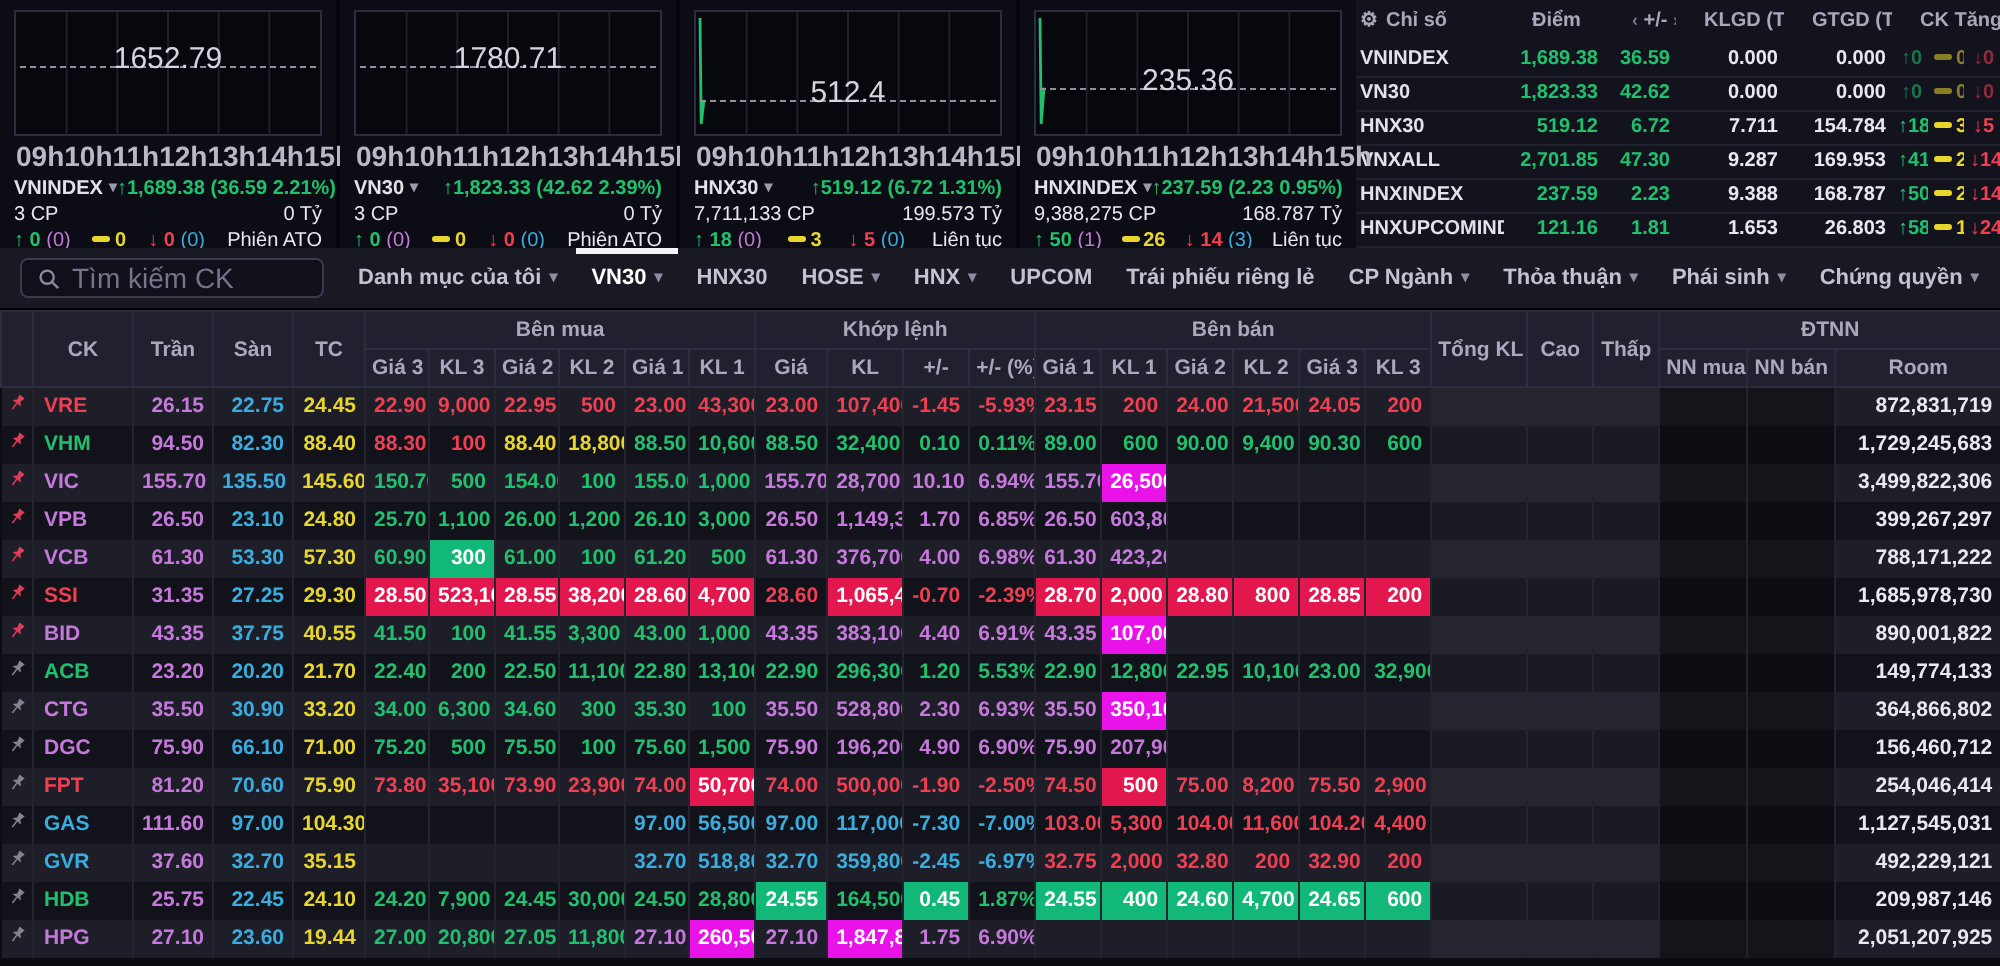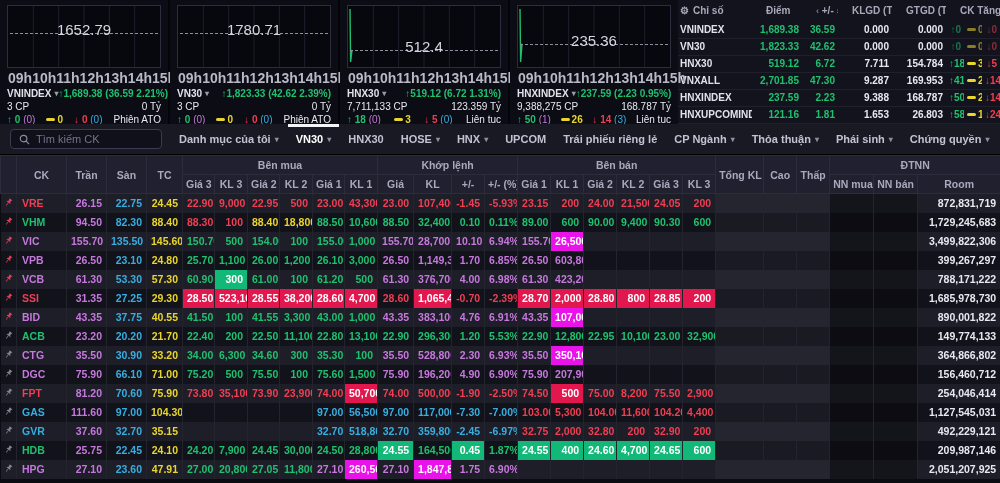--- a/index.html
+++ b/index.html
@@ -32,21 +32,21 @@
   .itab th{color:#a8a8ba;font-weight:bold;height:21px;border-bottom:1px solid #26263200;text-align:right;padding:0 14px;white-space:nowrap;overflow:hidden}
   .itab th:first-child{text-align:left;padding-left:8px}
   .itab td{height:17px;text-align:right;padding:0 3px;border-bottom:1px solid #20202c;white-space:nowrap;overflow:hidden;font-weight:bold}
   .itab td.iname{text-align:left;color:#e2e2ea;padding-left:8px;font-weight:bold}
   .itab .sort{color:#7a7a8c;font-size:9px}
   .gear{color:#a8a8ba;margin-right:4px}
   .dim{opacity:.55}
   
   .nav{height:31px;background:#191924;display:flex;align-items:center;padding:0 10px;gap:17px;position:relative;border-bottom:1px solid #000}
   .search{width:152px;height:20px;background:#10101a;border:1px solid #3a3a50;border-radius:4px;display:flex;align-items:center;gap:6px;padding:0 8px;flex:none}
-  .search input{background:transparent;border:0;outline:0;color:#c8c8d4;font-size:11px;width:110px;font-family:"Liberation Sans",sans-serif}
+  .search input{background:transparent;border:0;outline:0;color:#c8c8d4;font-size:14px;width:110px;font-family:"Liberation Sans",sans-serif}
   .search input::placeholder{color:#74748a}
   .nav-item{color:#c2c2d2;font-size:11px;font-weight:bold;cursor:pointer;position:relative;white-space:nowrap}
   .nav-item .caret{color:#8e8ea0;font-size:8px;margin-left:4px;vertical-align:1px}
   .nav-item.active{color:#fff}
   .nav-item.active::before{content:"";position:absolute;top:-9px;left:-8px;right:-8px;height:3px;background:#f4f4f8}
   
   .board{width:1000px;border-collapse:collapse;table-layout:fixed;font-size:10.5px}
   .board th{background:#20202e;color:#a9a9bd;font-weight:bold;font-size:10.5px;height:19px;border:1px solid #2c2c3e;white-space:nowrap;overflow:hidden;padding:0 3px}
   .board td{height:19px;padding:0 4px;border-right:1px solid #24242f;white-space:nowrap;overflow:hidden}
   .board tr.odd{background:#1e1e29}
@@ -166,21 +166,21 @@
           <span>13h</span>
           <span>14h</span>
           <span>15h</span>
         </div>
       <div class="pf l1">
         <span class="pname"><span>HNX30</span><span class="caret">▾</span></span>
         <span class="pval t-g"><span>↑</span><span>519.12</span>&nbsp;<span>(6.72 1.31%)</span></span>
       </div>
       <div class="pf l2">
           <span class="t-w">7,711,133 CP</span>
-          <span class="t-w">123.359 Tỷ</span>
+          <span class="t-w">199.573 Tỷ</span>
         </div>
       <div class="pf l3">
         <span class="t-g"><span>↑</span> <b>18</b> <span class="t-p">(0)</span></span>
         <span class="t-y"><span class="flatbar"></span><b>3</b></span>
         <span class="t-r"><span>↓</span> <b>5</b> <span class="t-c">(0)</span></span>
         <span class="t-w">Liên tục</span>
       </div>
     </div>
 
     <div class="panel">
@@ -605,21 +605,21 @@
         <td class="num t-c">37.75</td>
         <td class="num t-y tc">40.55</td>
         <td class="num t-g">41.50</td>
         <td class="num t-g">100</td>
         <td class="num t-g">41.55</td>
         <td class="num t-g">3,300</td>
         <td class="num t-g">43.00</td>
         <td class="num t-g">1,000</td>
         <td class="num t-p">43.35</td>
         <td class="num t-p">383,100</td>
-        <td class="num t-p">4.76</td>
+        <td class="num t-p">4.40</td>
         <td class="num t-p">6.91%</td>
         <td class="num t-p">43.35</td>
         <td class="num t-w b-M">107,000</td>
         <td class="num "></td>
         <td class="num "></td>
         <td class="num "></td>
         <td class="num "></td>
         <td class="num mid"></td>
         <td class="num mid"></td>
         <td class="num mid"></td>
@@ -852,21 +852,21 @@
         <td class="num t-w">209,987,146</td>
       </tr>
       <tr class="odd">
         <td class="pin pin-grey"><svg viewBox="0 0 10 10" width="9" height="9" fill="currentColor">
             <path d="M3.2 0.4h3.6L6.1 3.4 8 5.2H2L3.9 3.4z"></path>
             <rect x="4.6" y="5.2" width="0.8" height="4"></rect>
           </svg></td>
         <td class="code t-p">HPG</td>
         <td class="num t-p">27.10</td>
         <td class="num t-c">23.60</td>
-        <td class="num t-y tc">47.91</td>
+        <td class="num t-y tc">19.44</td>
         <td class="num t-g">27.00</td>
         <td class="num t-g">20,800</td>
         <td class="num t-g">27.05</td>
         <td class="num t-g">11,800</td>
         <td class="num t-p">27.10</td>
         <td class="num t-w b-M">260,500</td>
         <td class="num t-p">27.10</td>
         <td class="num t-w b-M">1,847,800</td>
         <td class="num t-p">1.75</td>
         <td class="num t-p">6.90%</td>

